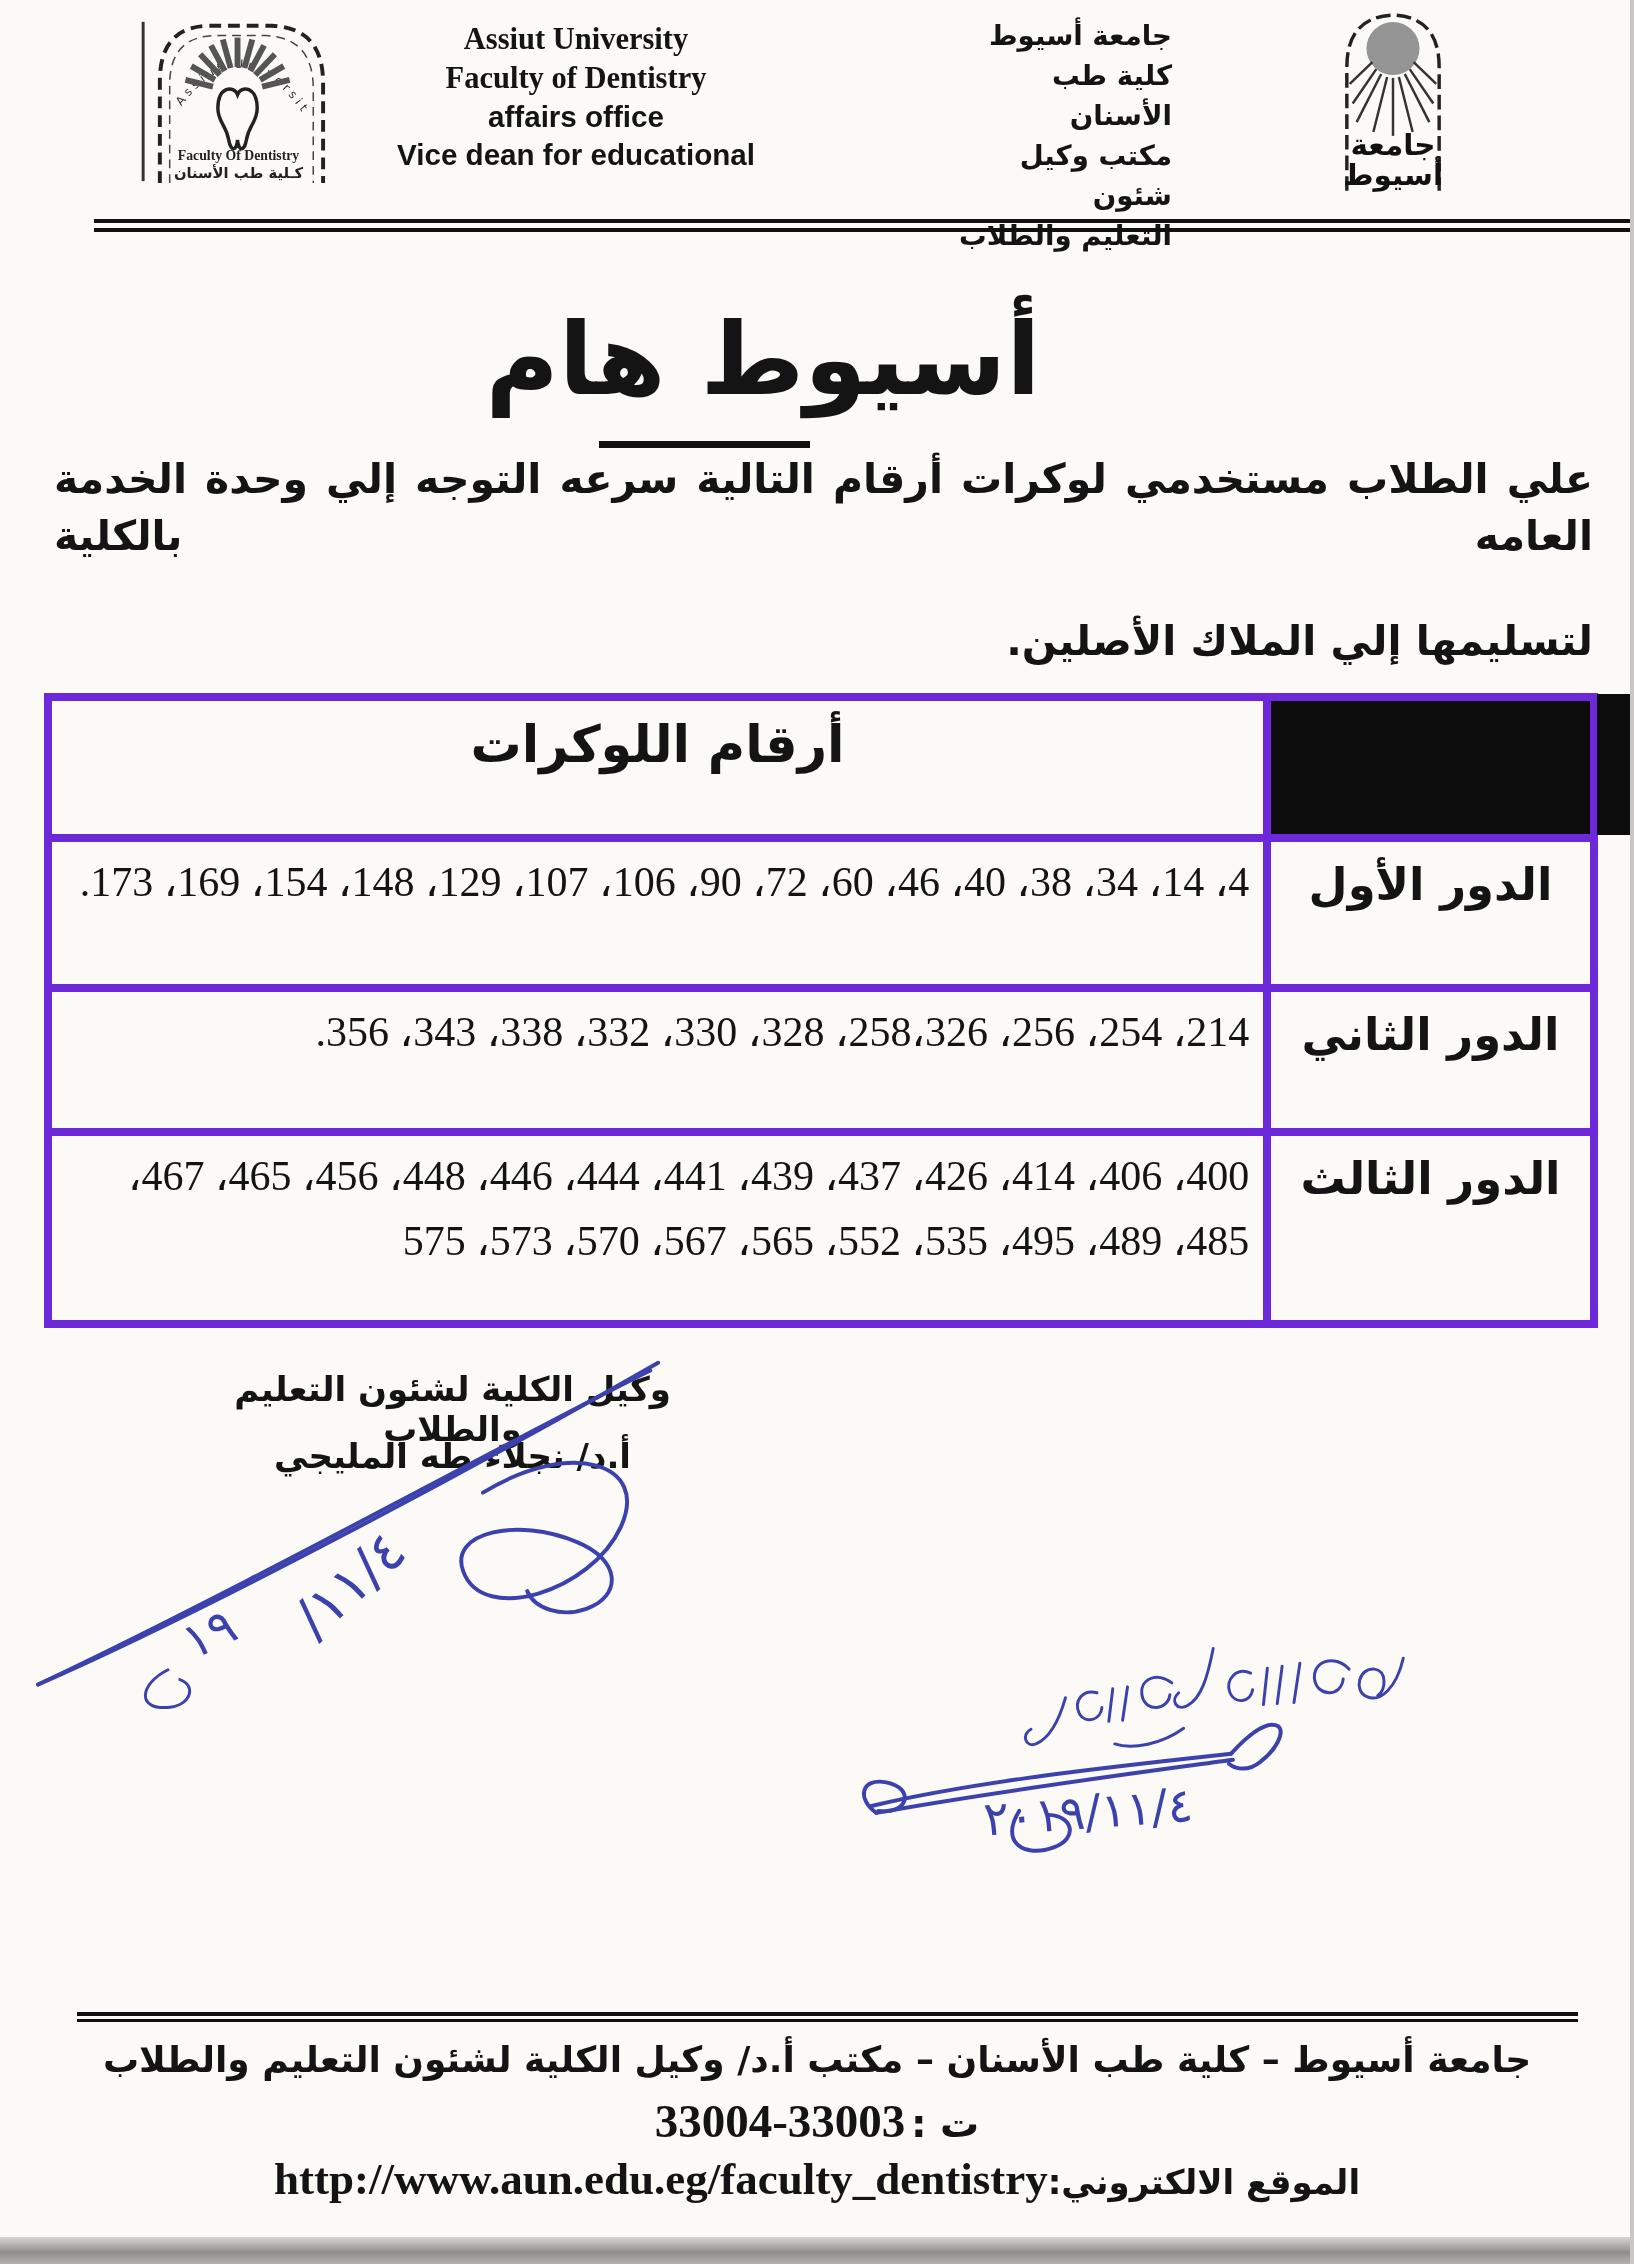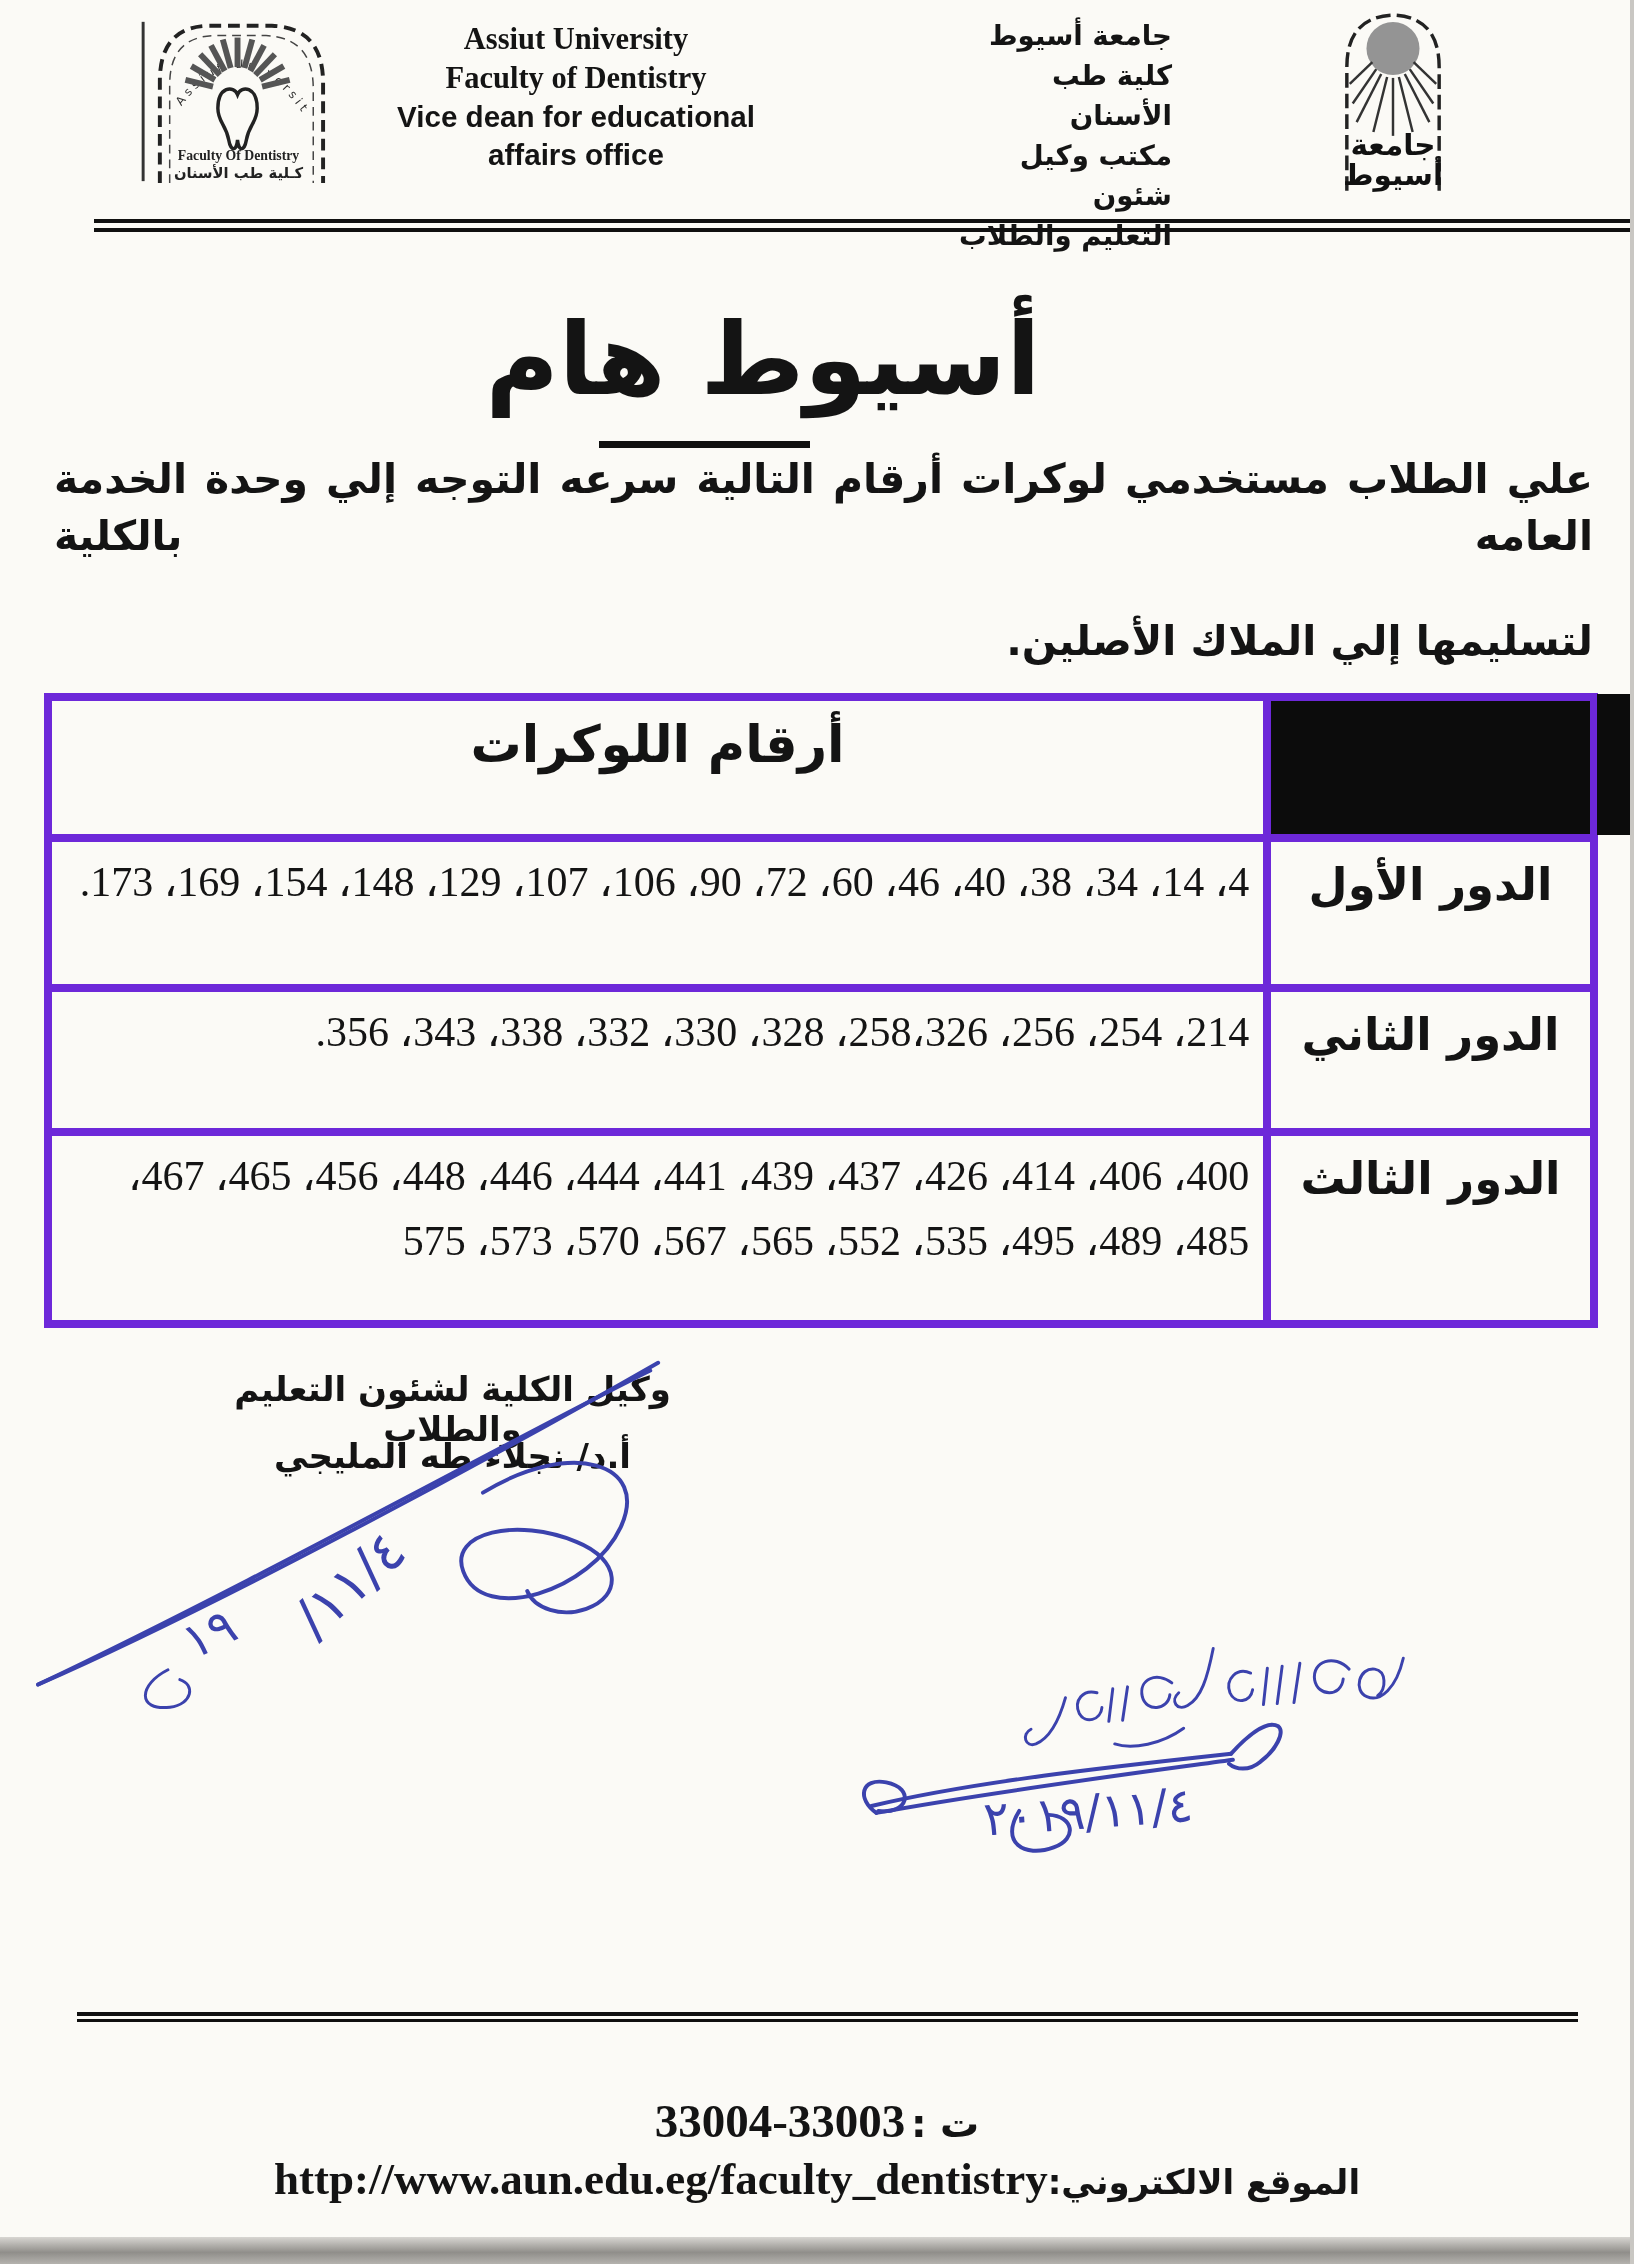--- a/index.html
+++ b/index.html
@@ -89,22 +89,22 @@
     </g>
     <path d="M 83,98 C 83,76 99,74 103,84 C 107,74 123,76 123,98 C 123,112 115,114 112,130
              C 110,142 104,142 103,130 C 102,142 96,142 94,130 C 91,114 83,112 83,98 Z" fill="#fbfaf6" stroke="#222" stroke-width="3.5"></path>
     <text x="104" y="150" text-anchor="middle" font-size="14" font-weight="700" fill="#222" font-family="Liberation Serif, DejaVu Serif, serif">Faculty Of Dentistry</text>
     <text x="104" y="169" text-anchor="middle" font-size="15" font-weight="700" fill="#222" direction="rtl">كـلية طب الأسنان</text>
   </svg>
 
   <div class="abs hdr-en">
     <div class="en-serif">Assiut University</div>
     <div class="en-serif">Faculty of Dentistry</div>
+    <div class="en-sans">affairs office</div>
     <div class="en-sans">Vice dean for educational</div>
-    <div class="en-sans">affairs office</div>
   </div>
 
   <div class="abs hdr-ar">
     <div>جامعة أسيوط</div>
     <div>كلية طب الأسنان</div>
     <div>مكتب وكيل شئون</div>
     <div>التعليم والطلاب</div>
   </div>
 
   <svg class="abs" style="left:1338px;top:5.9px" width="110" height="189" viewBox="0 0 112 192">
@@ -192,20 +192,21 @@
       <path d="M 40,212 C 20,198 24,176 50,181 C 80,187 72,214 42,210"></path>
       <path d="M 400,152 C 420,130 438,118 448,124 C 455,130 446,148 430,160 C 418,170 405,168 398,162"></path>
       <path d="M 185,210 C 165,242 190,258 220,247 C 245,238 240,215 215,214"></path>
     </g>
     <text class="ink-text" x="150" y="235" font-size="48" transform="rotate(-4 150 235)">٢٠١٩/١١/٤</text>
   </svg>
 
   <div class="abs rule" style="left:77px;top:2012px;width:1501px;height:3.9px"></div>
   <div class="abs rule" style="left:77px;top:2019px;width:1501px;height:3px"></div>
 
+  <div class="abs footer-line1">جامعة أسيوط – كلية طب الأسنان – مكتب أ.د/ وكيل الكلية لشئون التعليم والطلاب</div>
 
   <div class="abs footer-phone">
     <span class="ph-label">ت :</span>
     <span class="ph-num" dir="ltr">33004-33003</span>
   </div>
 
   <div class="abs footer-site">
     <span class="site-label">الموقع الالكتروني:</span><span class="site-url" dir="ltr">http://www.aun.edu.eg/faculty_dentistry</span>
   </div>
 

